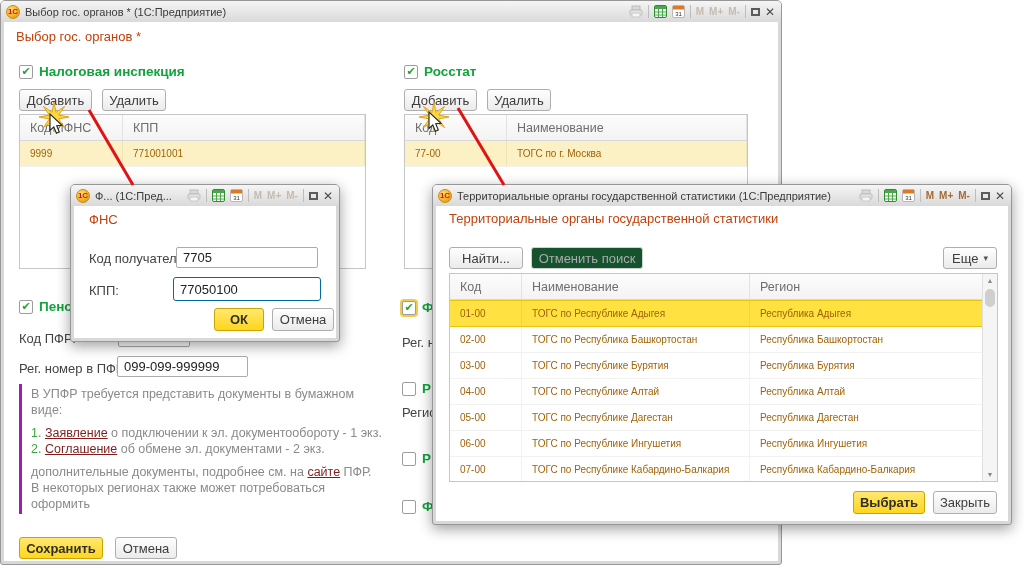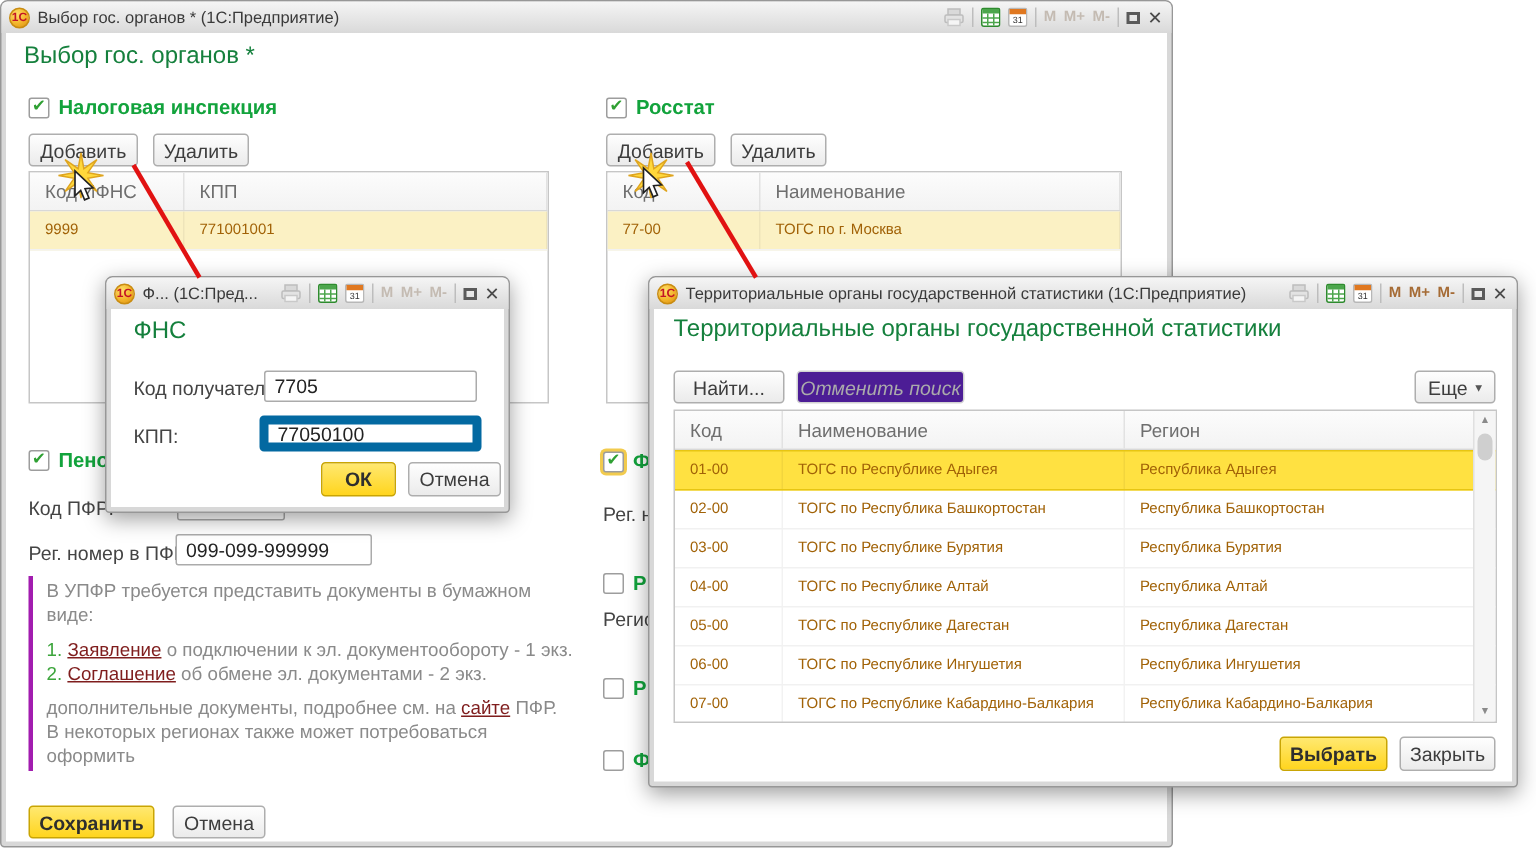--- a/index.html
+++ b/index.html
@@ -10,38 +10,38 @@
   .titlebar{position:absolute;left:0;top:0;right:0;height:21px;display:flex;align-items:center;gap:5px;padding:0 6px 0 5px;box-sizing:border-box;background:linear-gradient(#F5F5F5,#D9D9D9);border-radius:4px 4px 0 0;font-size:11px;color:#3a3a3a;white-space:nowrap;overflow:hidden;}
   .logo{flex:0 0 auto;width:14px;height:14px;border-radius:50%;background:radial-gradient(circle at 35% 30%,#FFE16A,#F2B32A 55%,#D98E0F);border:1px solid #C98C12;color:#C41425;font-size:8px;font-weight:bold;display:flex;align-items:center;justify-content:center;box-sizing:border-box;}
   .tb-title{overflow:hidden;text-overflow:clip;}
   .tb-icons{margin-left:auto;display:flex;align-items:center;gap:5px;flex:0 0 auto;}
   .tb-sep{width:1px;height:13px;background:#BDBDBD;}
   .m-ico{font-size:10px;font-weight:bold;color:#A56B35;letter-spacing:0;}
   .m-ico.dim{color:#C4BBB2;}
   .max-ico{width:9px;height:8px;border:2px solid #5a5a5a;display:inline-block;box-sizing:border-box;}
   .close-ico{font-size:12px;font-weight:bold;color:#4a4a4a;line-height:1;}
   .svg-ico{display:inline-block;line-height:0;}
-  .page-title{position:absolute;font-size:16px;color:#15803d;}
+  .page-title{position:absolute;font-size:13px;color:#c2410c;}
   .btn{position:absolute;display:flex;align-items:center;justify-content:center;background:linear-gradient(#FEFEFE,#EBEBEB);border:1px solid #AEAEAE;border-radius:3px;font-size:13px;color:#3d3d3d;box-sizing:border-box;white-space:nowrap;}
   .btn.yellow{background:linear-gradient(#FFE870,#FFD51E);border-color:#C9A504;font-weight:bold;color:#2e2e2e;}
-  .btn.disabled{color:#ABABAB;background:#4c1d95;border-color:#D2D2D2;font-style:italic;}
+  .btn.disabled{color:#ABABAB;background:#14532d;border-color:#D2D2D2;}
   .chk{position:absolute;display:flex;align-items:center;gap:6px;white-space:nowrap;}
   .chk .box{width:14px;height:14px;background:#fff;border:1px solid #9d9d9d;border-radius:2px;display:flex;align-items:center;justify-content:center;font-size:11px;color:#2FA033;line-height:1;box-sizing:border-box;flex:0 0 auto;}
   .chk.focused .box{box-shadow:0 0 0 2px #F2CB4E;}
   .chk .lbl{font-weight:bold;color:#12A33C;font-size:13.5px;}
   .tbl{position:absolute;background:#fff;border:1px solid #C6C6C6;box-sizing:border-box;overflow:hidden;}
   .thead{display:flex;height:25px;background:linear-gradient(#FCFCFC,#F3F3F3);border-bottom:1px solid #D8D8D8;color:#6e6e6e;font-size:12.5px;}
   .thead .c{display:flex;align-items:center;padding-left:10px;box-sizing:border-box;border-right:1px solid #E2E2E2;height:100%;}
   .trow{display:flex;height:25px;font-size:10px;color:#a16207;border-bottom:1px solid #F1F1F1;}
   .trow .c{display:flex;align-items:center;padding-left:10px;box-sizing:border-box;border-right:1px solid rgba(0,0,0,.05);height:100%;}
   .trow.pale{background:#FBF1C4;}
   .trow.strong{background:#FFE141;border-top:1px solid #E7C512;border-bottom:1px solid #E7C512;height:25px;}
   .flabel{position:absolute;font-size:13px;color:#444;white-space:nowrap;}
   .input{position:absolute;background:#fff;border:1px solid #ABABAB;border-radius:2px;font-size:13px;color:#222;display:flex;align-items:center;padding-left:6px;box-sizing:border-box;white-space:nowrap;}
-  .input.focus{border:6px solid #0369a1;border-radius:3px;}
+  .input.focus{border:1px solid #0369a1;border-radius:3px;}
   .info-block{position:absolute;border-left:3px solid #a21caf;padding:2px 0 2px 9px;font-size:12.5px;color:#8a8a8a;line-height:16px;}
   .info-block .para{margin-bottom:7px;}
   .lnk{color:#7f1d1d;text-decoration:underline;}
   .num{color:#3CA53C;}
   .sb{position:absolute;top:0;right:0;bottom:0;width:15px;background:#F5F5F5;border-left:1px solid #E0E0E0;box-sizing:border-box;font-size:7px;color:#8a8a8a;}
   .sb .ar{position:absolute;left:0;right:0;height:13px;display:flex;align-items:center;justify-content:center;}
   .sb .thumb{position:absolute;left:2px;right:2px;top:15px;height:18px;background:#CFCFCF;border-radius:5px;}
   .overlay{position:absolute;left:0;top:0;z-index:50;pointer-events:none;}
   .z1{z-index:1}.z5{z-index:5}
 </style>

